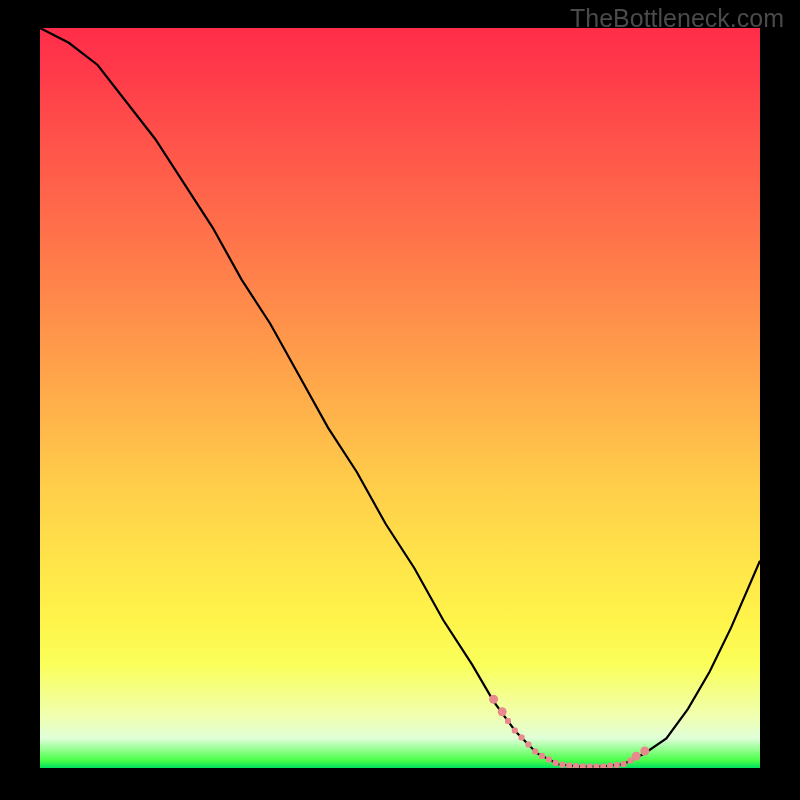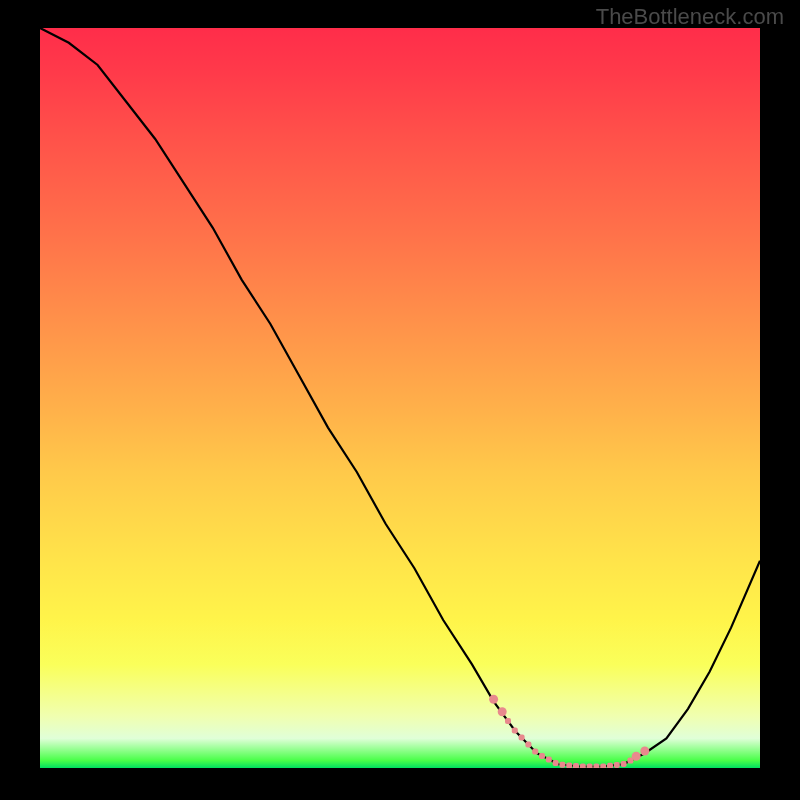--- a/index.html
+++ b/index.html
@@ -9,21 +9,21 @@
     width: 800px;
     height: 800px;
     position: relative;
     font-family: Arial, sans-serif;
   }
   .watermark {
     position: absolute;
     top: 4px;
     right: 16px;
     color: #4a4a4a;
-    font-size: 22px;
+    font-size: 25px;
     font-weight: 500;
     z-index: 10;
   }
   .plot-area {
     position: absolute;
     left: 40px;
     top: 28px;
     width: 720px;
     height: 740px;
   }

